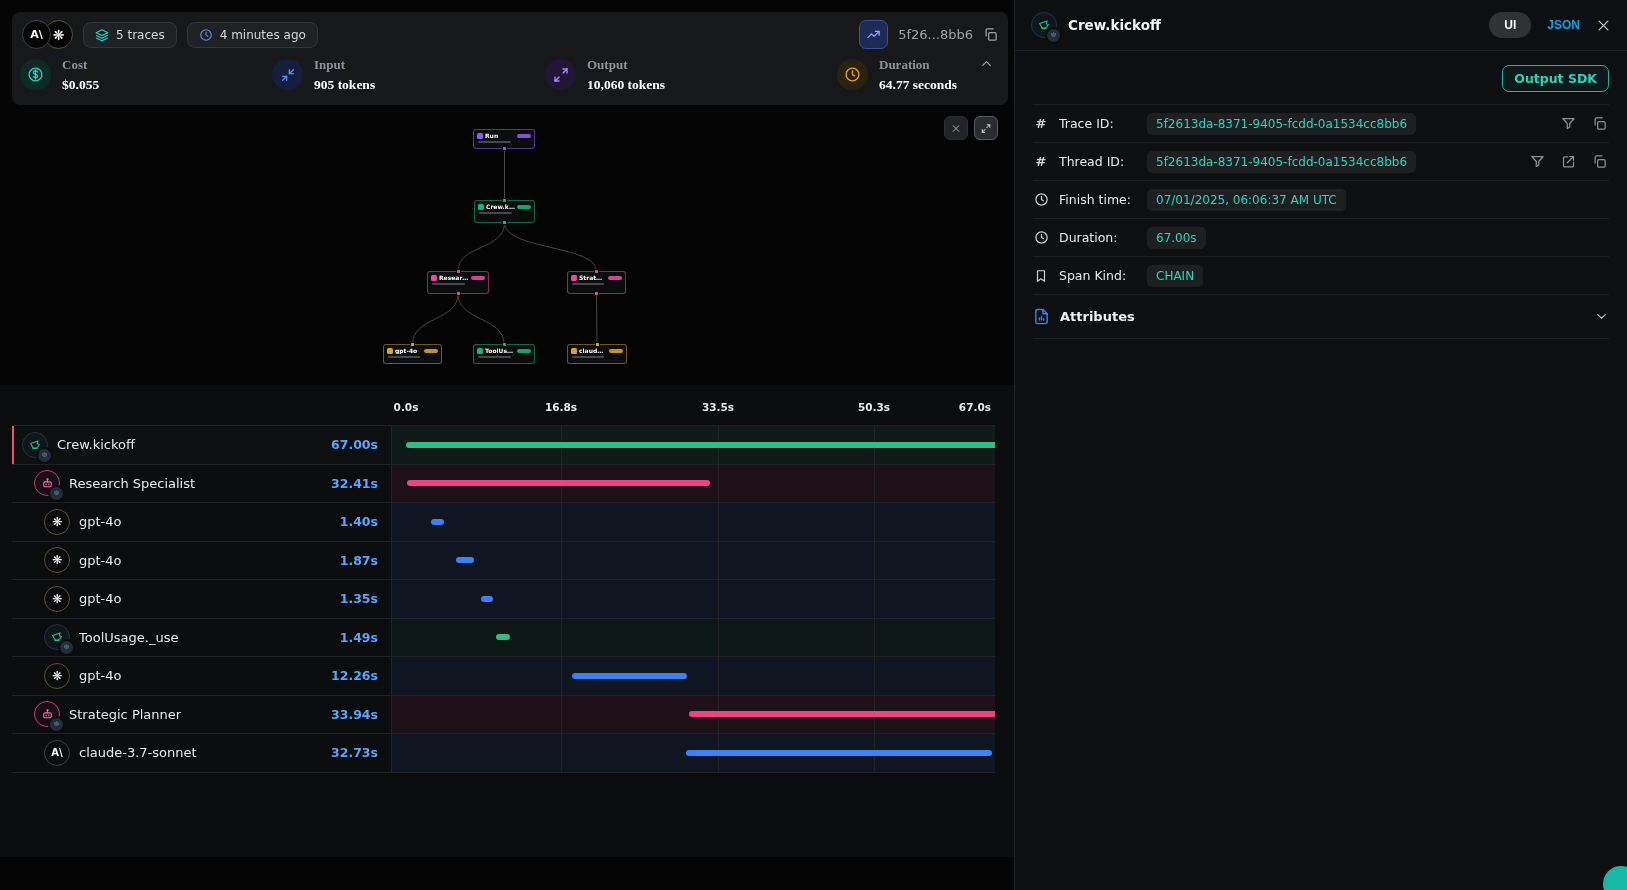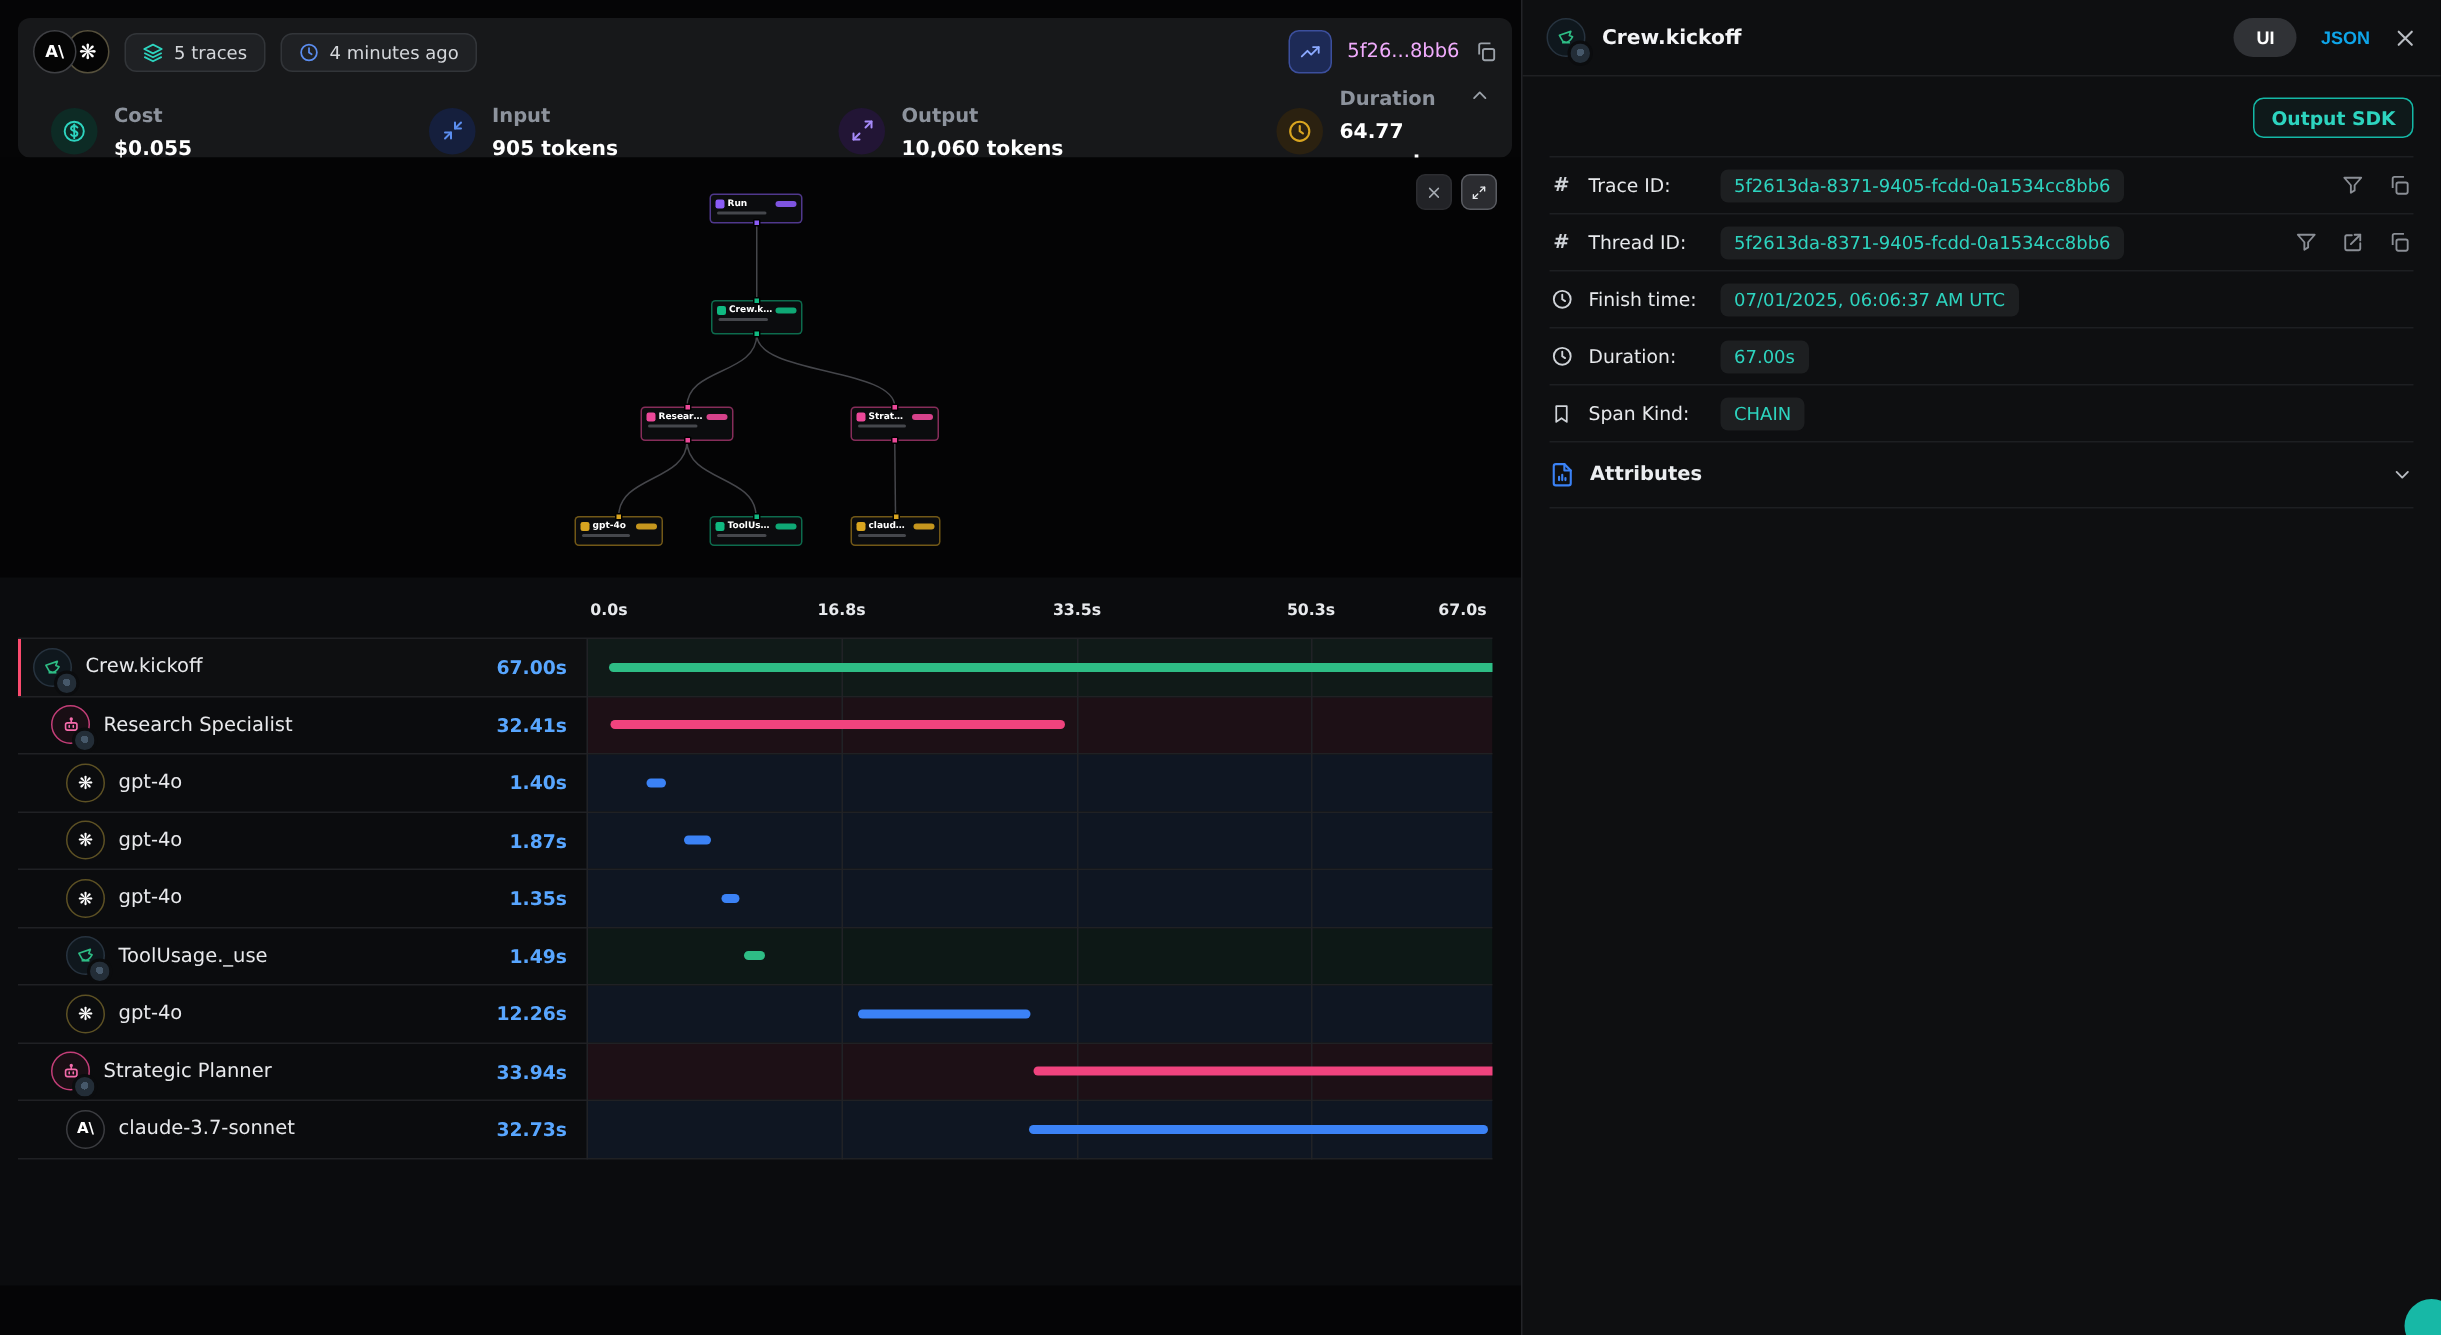--- a/index.html
+++ b/index.html
@@ -12,23 +12,23 @@
   .av{width:27px;height:27px;border-radius:50%;background:#050505;border:1px solid #3f4044;display:flex;
       align-items:center;justify-content:center;color:#fff;font-weight:bold;}
   .av.anthropic{font-size:11px;z-index:2;}
   .av.openai{font-size:14px;margin-left:-7px;border-color:#56503c;}
   .chip{display:flex;align-items:center;gap:7px;background:#1f2124;border:1px solid #323539;border-radius:8px;
         padding:5px 11px;font-size:12px;color:#d4d7db;}
   .chip svg{display:block;}
   .hright{margin-left:auto;display:flex;align-items:center;gap:10px;}
   .trendbtn{width:27px;height:27px;border-radius:7px;background:#1d2a56;border:1px solid #3c4f9d;display:flex;
         align-items:center;justify-content:center;cursor:pointer;}
-  .traceid{font-size:13px;color:#f0abfc;}
+  .traceid{font-size:13px;color:#a3a3a3;}
   .icbtn{background:none;border:none;padding:0;cursor:pointer;display:flex;align-items:center;}
-  .metrics{display:grid;grid-template-columns:252px 273px 292px 1fr;padding:6px 10px 0 22px;}
+  .metrics{display:grid;grid-template-columns:252px 273px 292px 1fr;padding:6px 10px 0 8px;font-family:Liberation Serif, serif;}
   .metric{display:flex;align-items:center;gap:11px;}
   .mcircle{width:31px;height:31px;border-radius:50%;display:flex;align-items:center;justify-content:center;flex-shrink:0;}
   .mc-teal{background:#0d2b25;} .mc-blue{background:#151f3d;} .mc-purple{background:#221535;} .mc-amber{background:#2b2110;}
   .mlabel{font-size:13px;font-weight:bold;color:#8d939d;line-height:1.45;}
   .mvalue{font-size:13.5px;font-weight:bold;color:#fff;line-height:1.45;}
   .collapse{position:absolute;right:14px;top:44px;}
   
   .graph{position:absolute;left:0;top:105px;width:1014px;height:280px;background:#040405;}
   .edges{position:absolute;left:0;top:0;}
   .gnode{position:absolute;background:#0b0c0e;border:1px solid;border-radius:3px;padding:2px 3px;box-sizing:border-box;

